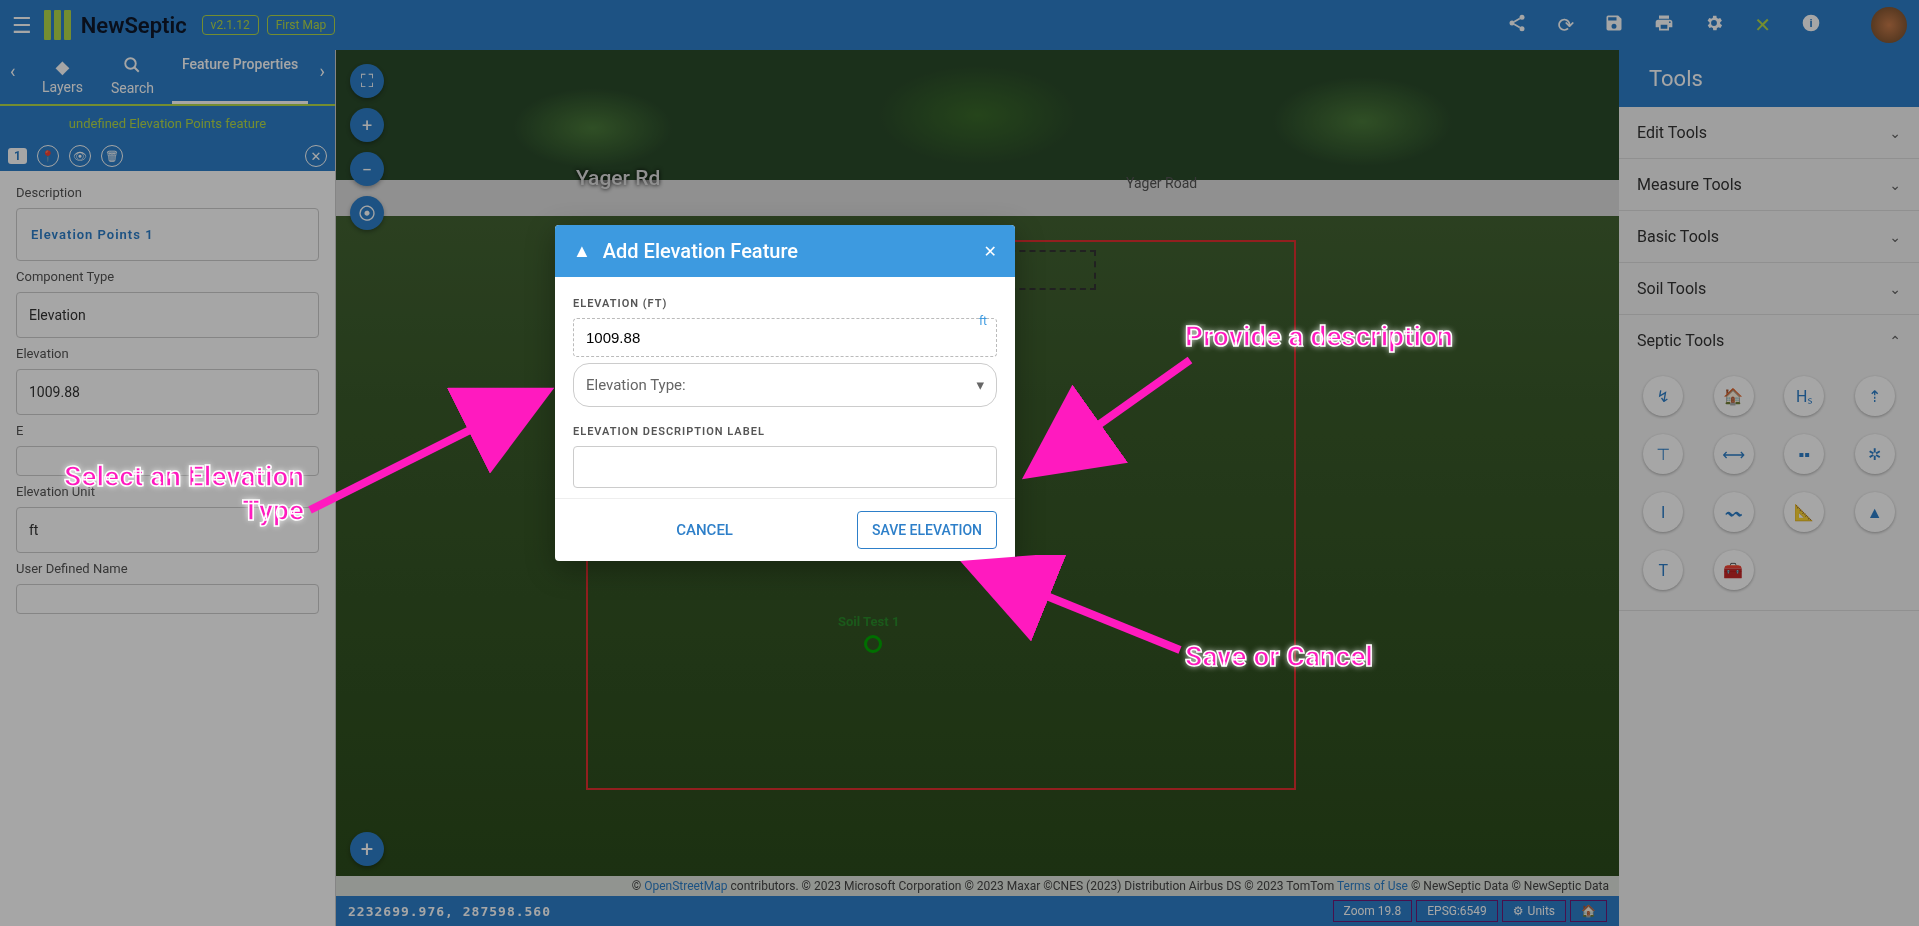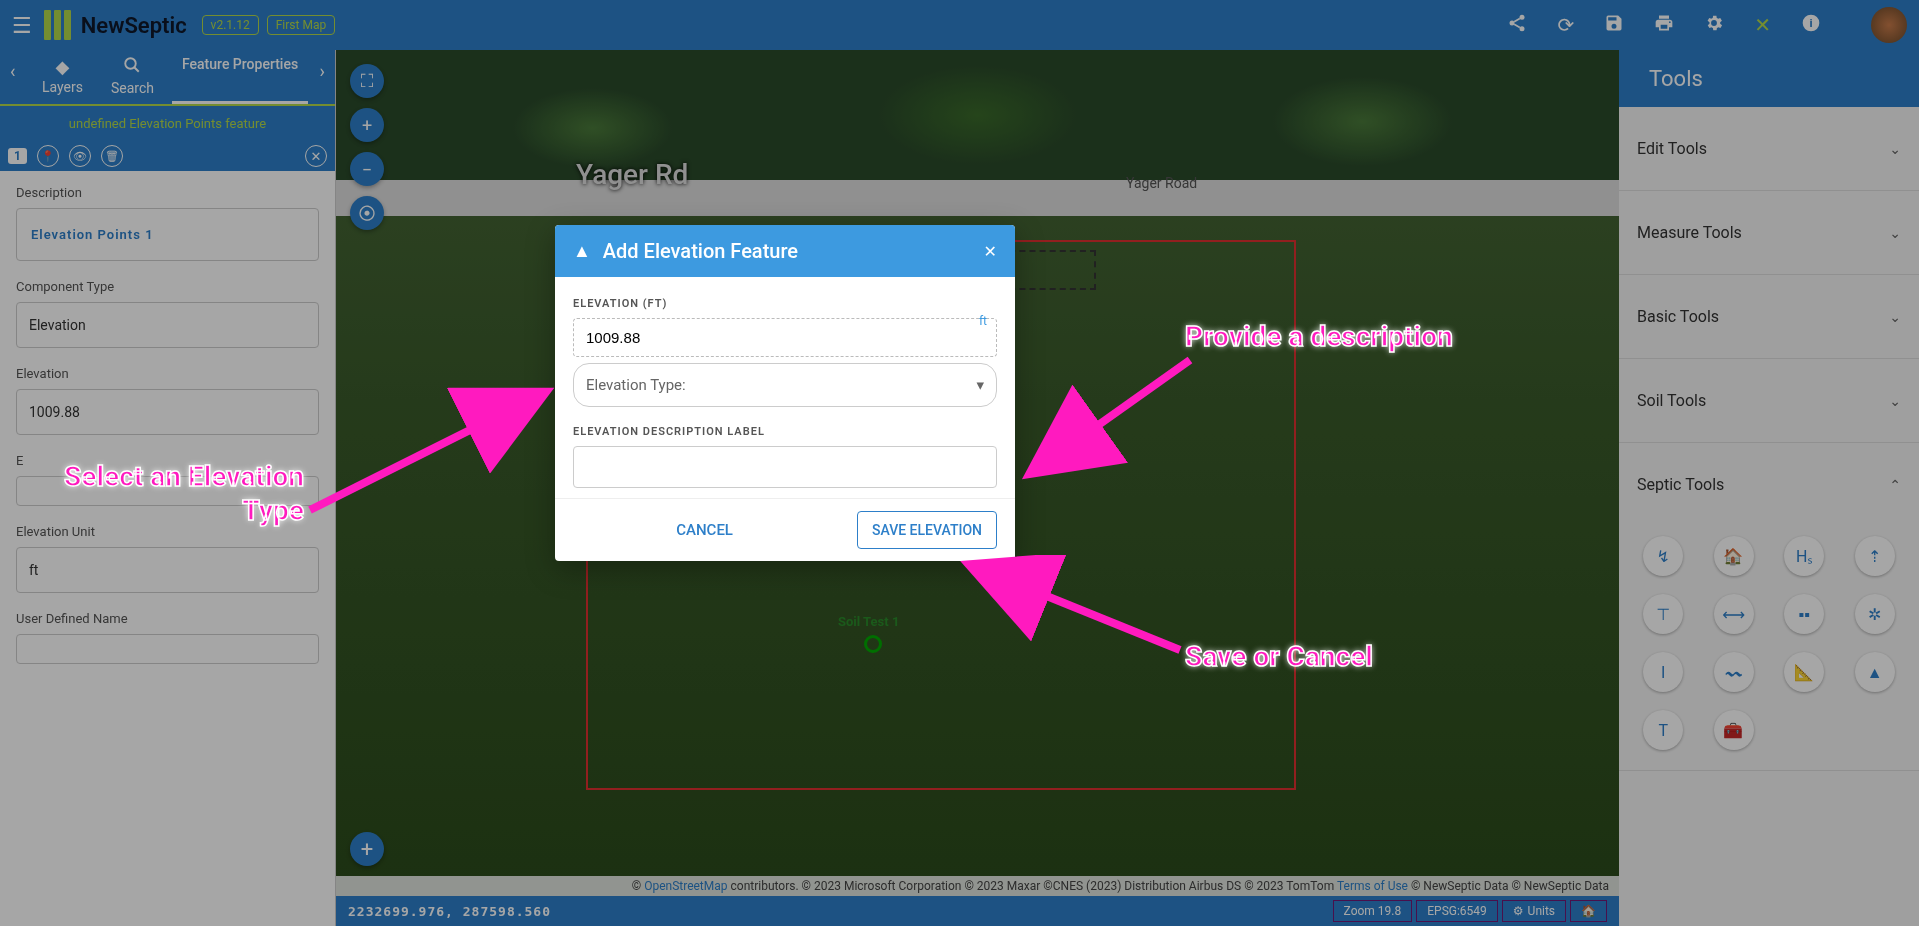--- a/index.html
+++ b/index.html
@@ -33,29 +33,29 @@
 .tab-icon { display: block; font-size: 18px; margin-bottom: 2px; }
 
 .feature-header { background: #2d7fc9; color: #b3d94a; font-size: 13px; text-align: center; padding: 10px 2px; position: relative; border-top: 2px solid #b3d94a; }
 .feature-toolbar { background: #2d7fc9; padding: 4px 8px; display: flex; align-items: center; gap: 10px; }
 .feature-toolbar .badge { background: #fff; color: #2d7fc9; border-radius: 3px; padding: 1px 6px; font-size: 12px; font-weight: bold; }
 .ft-btn { width: 22px; height: 22px; border: 1.5px solid #fff; border-radius: 50%; display: flex; align-items: center; justify-content: center; color: #fff; font-size: 11px; cursor: pointer; }
 .ft-spacer { flex: 1; }
 .ft-close { width: 22px; height: 22px; border: 1.5px solid #fff; border-radius: 50%; display: flex; align-items: center; justify-content: center; color: #fff; font-size: 13px; cursor: pointer; }
 
 .props { padding: 14px 16px; overflow-y: auto; flex: 1; }
-.field-label { font-size: 13px; color: #555; margin-bottom: 8px; margin-top: 18px; display: block; }
+.field-label { font-size: 13px; color: #555; margin-bottom: 8px; margin-top: 8px; display: block; }
 .field-label:first-child { margin-top: 0; }
 .field-box { width: 100%; border: 1px solid #ccc; border-radius: 4px; padding: 14px 12px; font-size: 14px; color: #333; background: #fff; }
 .field-box.desc { color: #2d7fc9; font-weight: 600; letter-spacing: 1px; font-size: 13px; padding: 18px 14px; }
 
 
 .map-area { flex: 1; position: relative; background: linear-gradient(180deg, #4a6b3a 0%, #3a5a2a 40%, #2a4a1a 100%); overflow: hidden; }
 .map-road { position: absolute; top: 130px; left: 0; right: 0; height: 36px; background: #ddd; }
-.map-road-label { position: absolute; top: 108px; left: 240px; color: #ddd; font-size: 28px; font-weight: 500; text-shadow: 0 0 4px #000; }
+.map-road-label { position: absolute; top: 116px; left: 240px; color: #ddd; font-size: 21px; font-weight: 500; text-shadow: 0 0 4px #000; }
 .map-road-label2 { position: absolute; top: 125px; left: 790px; color: #555; font-size: 14px; }
 .map-trees { position: absolute; top: 0; left: 0; right: 0; height: 130px; background: radial-gradient(ellipse 80px 40px at 20% 60%, #4a7a3a, transparent), radial-gradient(ellipse 100px 50px at 50% 50%, #3a6a2a, transparent), radial-gradient(ellipse 90px 45px at 80% 55%, #4a7a3a, transparent), #2a4a2a; }
 .parcel-outline { position: absolute; top: 190px; left: 250px; width: 710px; height: 550px; border: 2px solid #e03030; }
 .parcel-dash { position: absolute; top: 200px; left: 260px; width: 500px; height: 40px; border: 2px dashed #333; }
 .soil-marker { position: absolute; top: 585px; left: 528px; width: 18px; height: 18px; border: 3px solid #0a0; border-radius: 50%; }
 .soil-label { position: absolute; top: 564px; left: 502px; color: #2a8a2a; font-size: 13px; font-weight: bold; }
 
 .map-controls-tl { position: absolute; top: 14px; left: 14px; display: flex; flex-direction: column; gap: 10px; }
 .map-ctrl-btn { width: 34px; height: 34px; background: #2d7fc9; color: #fff; border-radius: 50%; display: flex; align-items: center; justify-content: center; font-size: 18px; cursor: pointer; box-shadow: 0 2px 4px rgba(0,0,0,.3); }
 .map-ctrl-btn.bl { position: absolute; bottom: 60px; left: 14px; font-size: 22px; }
@@ -65,21 +65,21 @@
 
 .map-status { position: absolute; bottom: 0; left: 0; right: 0; height: 30px; background: #2d7fc9; color: #fff; display: flex; align-items: center; padding: 0 12px; font-size: 13px; }
 .map-status .coords { font-family: monospace; font-weight: bold; letter-spacing: 1px; }
 .map-status-spacer { flex: 1; }
 .status-pill { border: 1px solid #701a75; padding: 3px 10px; margin-left: 4px; font-size: 12px; display: flex; align-items: center; gap: 4px; cursor: pointer; }
 
 
 .right-panel { width: 300px; background: #f5f5f5; display: flex; flex-direction: column; }
 .tools-header { background: #2d7fc9; color: #fff; padding: 16px 30px; font-size: 22px; }
 .tool-section { border-bottom: 1px solid #ddd; }
-.tool-section-head { padding: 32px 18px; font-size: 16px; color: #333; display: flex; justify-content: space-between; align-items: center; cursor: pointer; }
+.tool-section-head { padding: 16px 18px; font-size: 16px; color: #333; display: flex; justify-content: space-between; align-items: center; cursor: pointer; }
 .tool-section-head .chev { font-size: 14px; color: #666; }
 .tool-grid { padding: 10px 18px 20px 18px; display: grid; grid-template-columns: repeat(4, 1fr); gap: 18px; justify-items: center; }
 .tool-circle { width: 40px; height: 40px; background: #fff; border-radius: 50%; box-shadow: 0 1px 3px rgba(0,0,0,.3); display: flex; align-items: center; justify-content: center; color: #2d7fc9; font-size: 16px; cursor: pointer; }
 
 
 .modal { position: absolute; top: 225px; left: 555px; width: 460px; background: #fff; border-radius: 4px; box-shadow: 0 8px 30px rgba(0,0,0,.3); z-index: 50; }
 .modal-head { background: #3d9ae0; color: #fff; padding: 14px 18px; display: flex; align-items: center; border-radius: 4px 4px 0 0; }
 .modal-head-icon { font-size: 18px; margin-right: 12px; }
 .modal-head-title { font-size: 20px; font-weight: 500; flex: 1; }
 .modal-close { font-size: 16px; cursor: pointer; }

